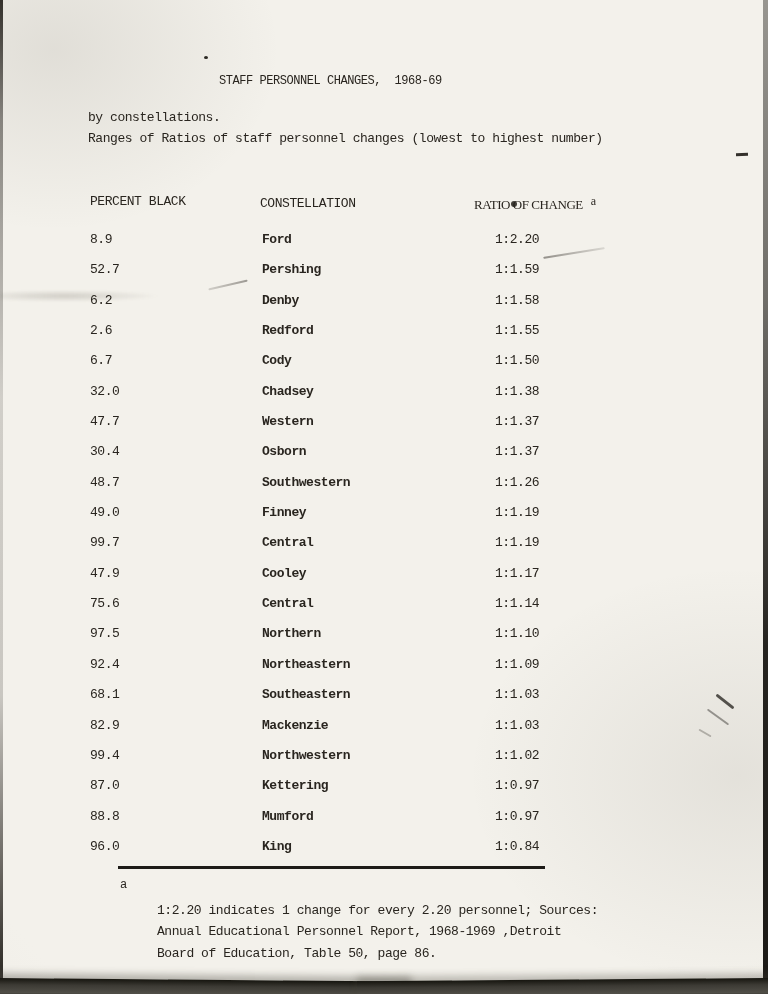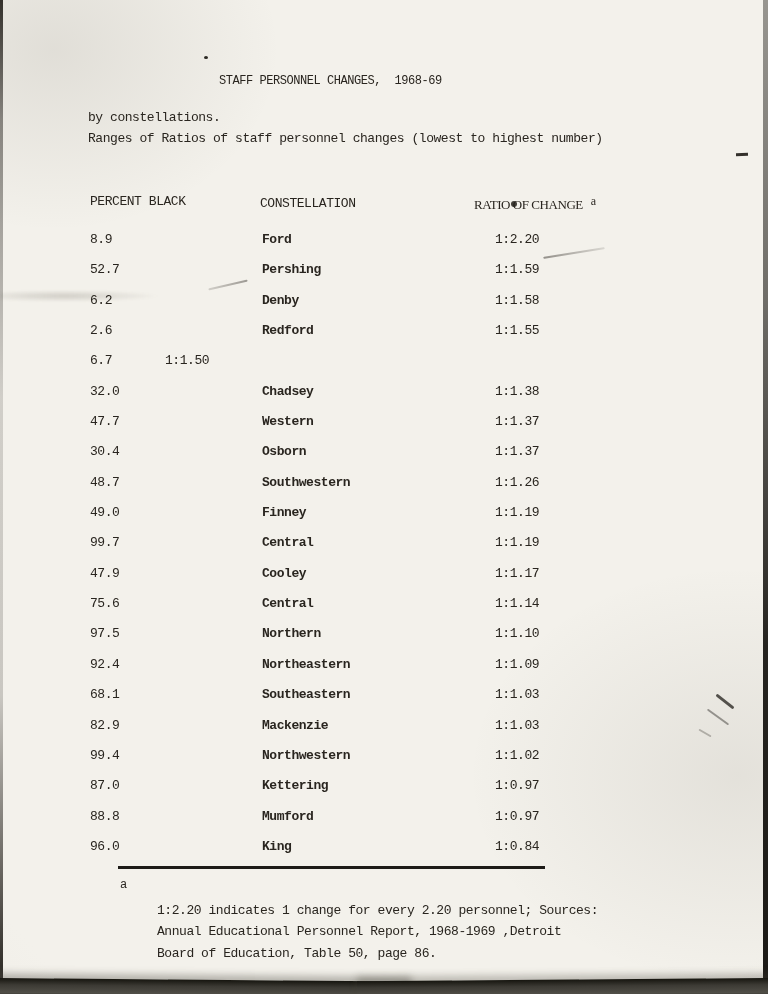--- a/index.html
+++ b/index.html
@@ -113,20 +113,21 @@
           <div class="cell cell-constellation">Denby</div>
           <div class="cell cell-ratio">1:1.58</div>
         </div>
         <div class="trow">
           <div class="cell cell-percent">2.6</div>
           <div class="cell cell-constellation">Redford</div>
           <div class="cell cell-ratio">1:1.55</div>
         </div>
         <div class="trow">
           <div class="cell cell-percent">6.7</div>
+          <div class="cell cell-constellation">Cody</div>
           <div class="cell cell-ratio">1:1.50</div>
         </div>
         <div class="trow">
           <div class="cell cell-percent">32.0</div>
           <div class="cell cell-constellation">Chadsey</div>
           <div class="cell cell-ratio">1:1.38</div>
         </div>
         <div class="trow">
           <div class="cell cell-percent">47.7</div>
           <div class="cell cell-constellation">Western</div>

